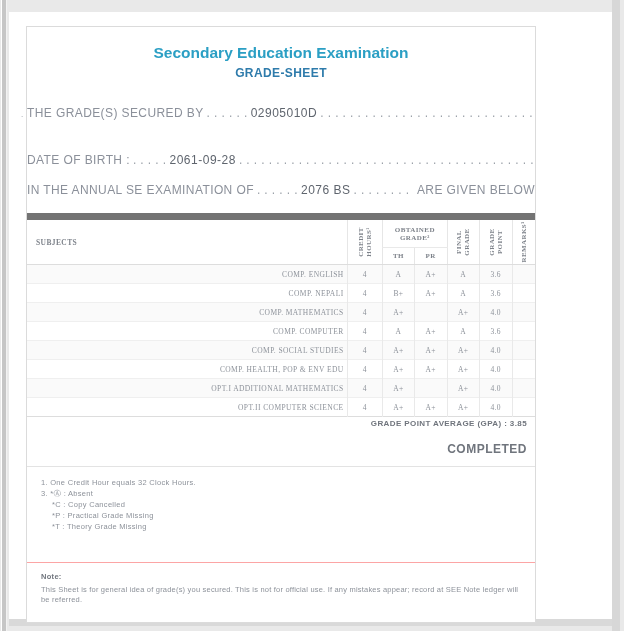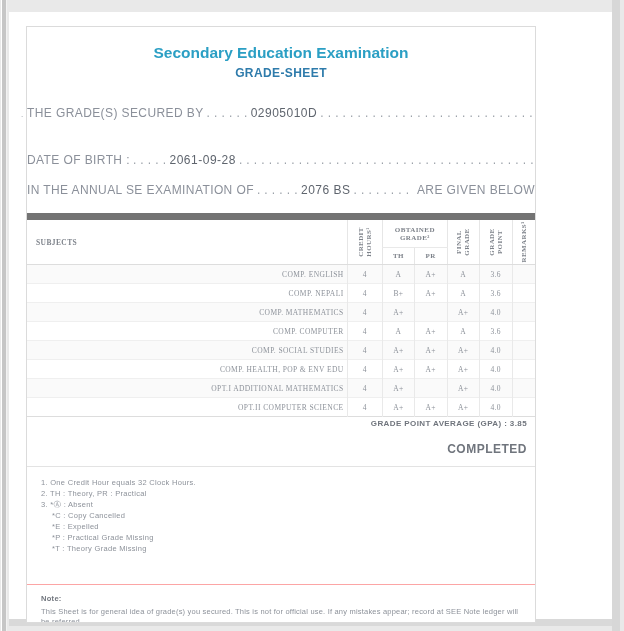--- a/index.html
+++ b/index.html
@@ -208,24 +208,22 @@
         </tr>
       </tbody>
     </table>
 
     <div class="gpa-line">GRADE POINT AVERAGE (GPA) : 3.85</div>
     <div class="completed-line">COMPLETED</div>
     <div class="rule"></div>
 
     <div class="footnotes">
       <div>1. One Credit Hour equals 32 Clock Hours.</div>
-      <div>2. TH : Theory, PR : Practical</div>
       <div>3. *Ⓐ : Absent</div>
       <div class="indent">*C : Copy Cancelled</div>
-      <div class="indent">*E : Expelled</div>
       <div class="indent">*P : Practical Grade Missing</div>
       <div class="indent">*T : Theory Grade Missing</div>
     </div>
 
     <div class="note-box">
       <div class="note-label">Note:</div>
       <div class="note-text">This Sheet is for general idea of grade(s) you secured. This is not for official use. If any mistakes appear; record at SEE Note ledger will be referred.</div>
     </div>
 
   </div>

